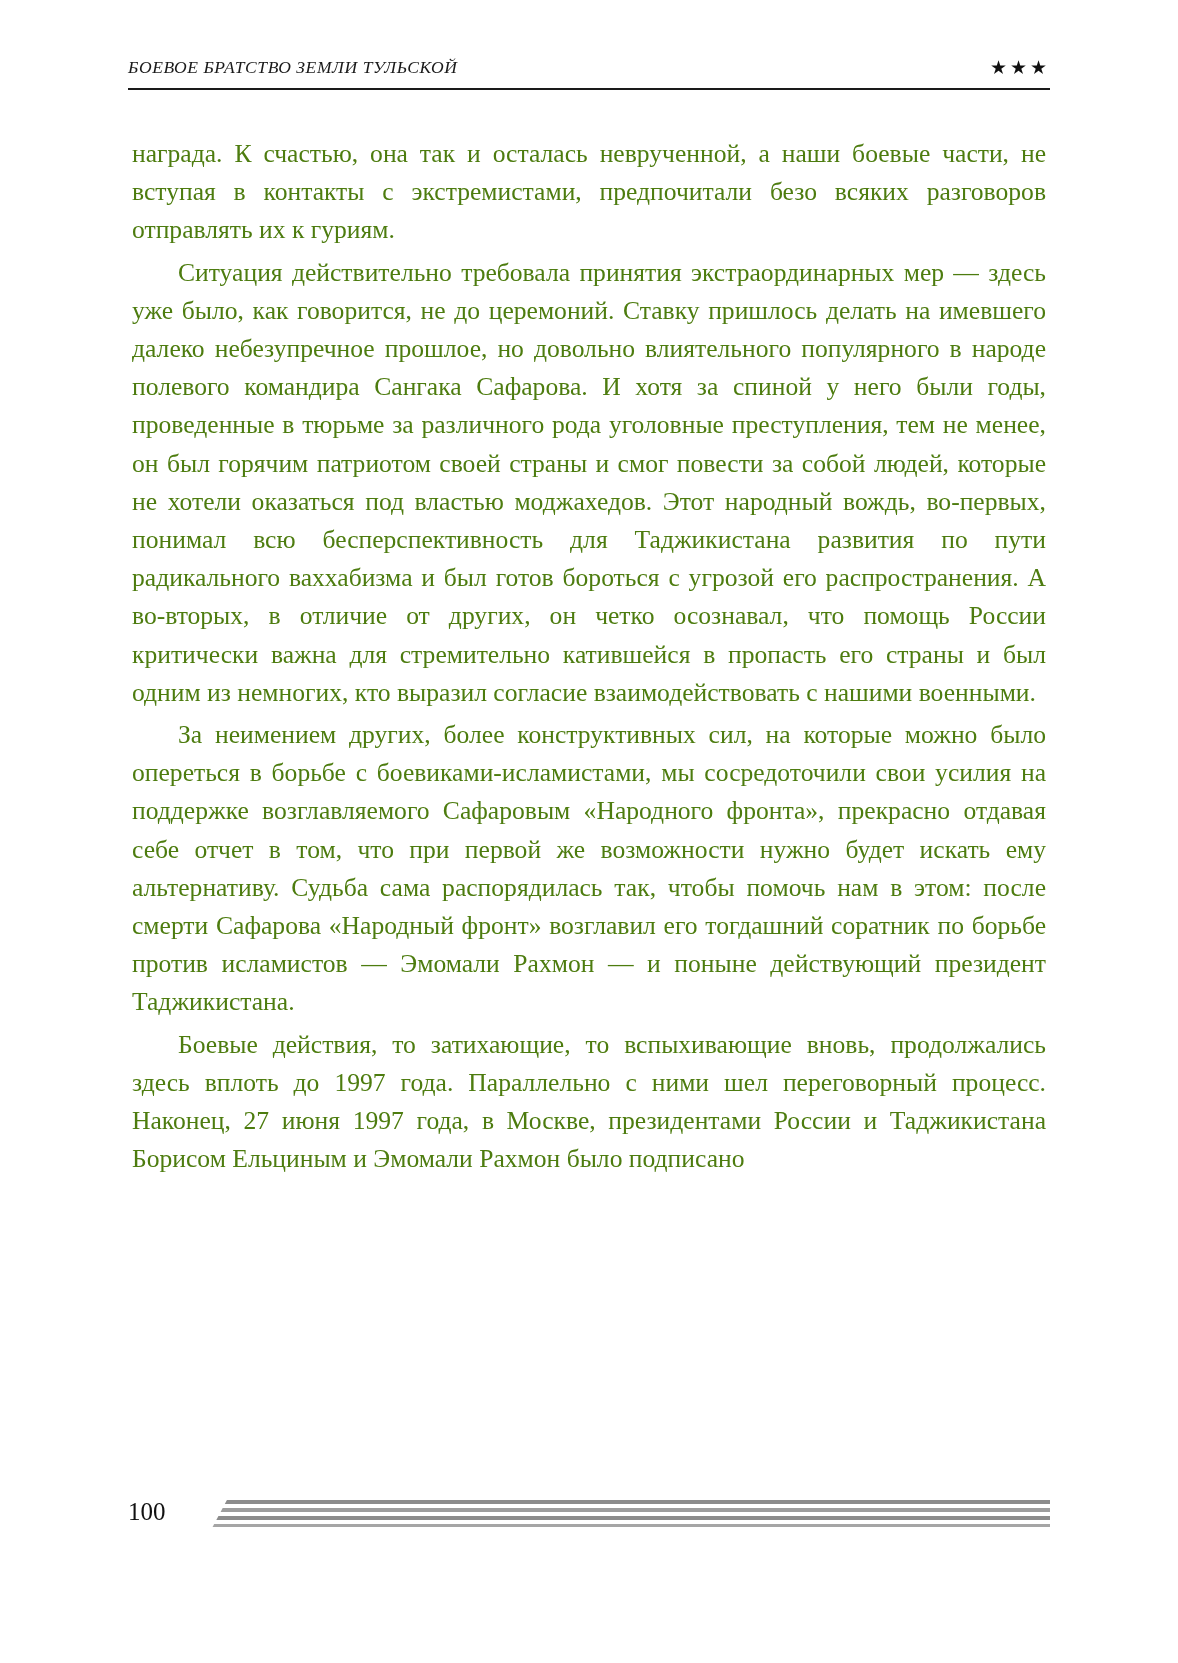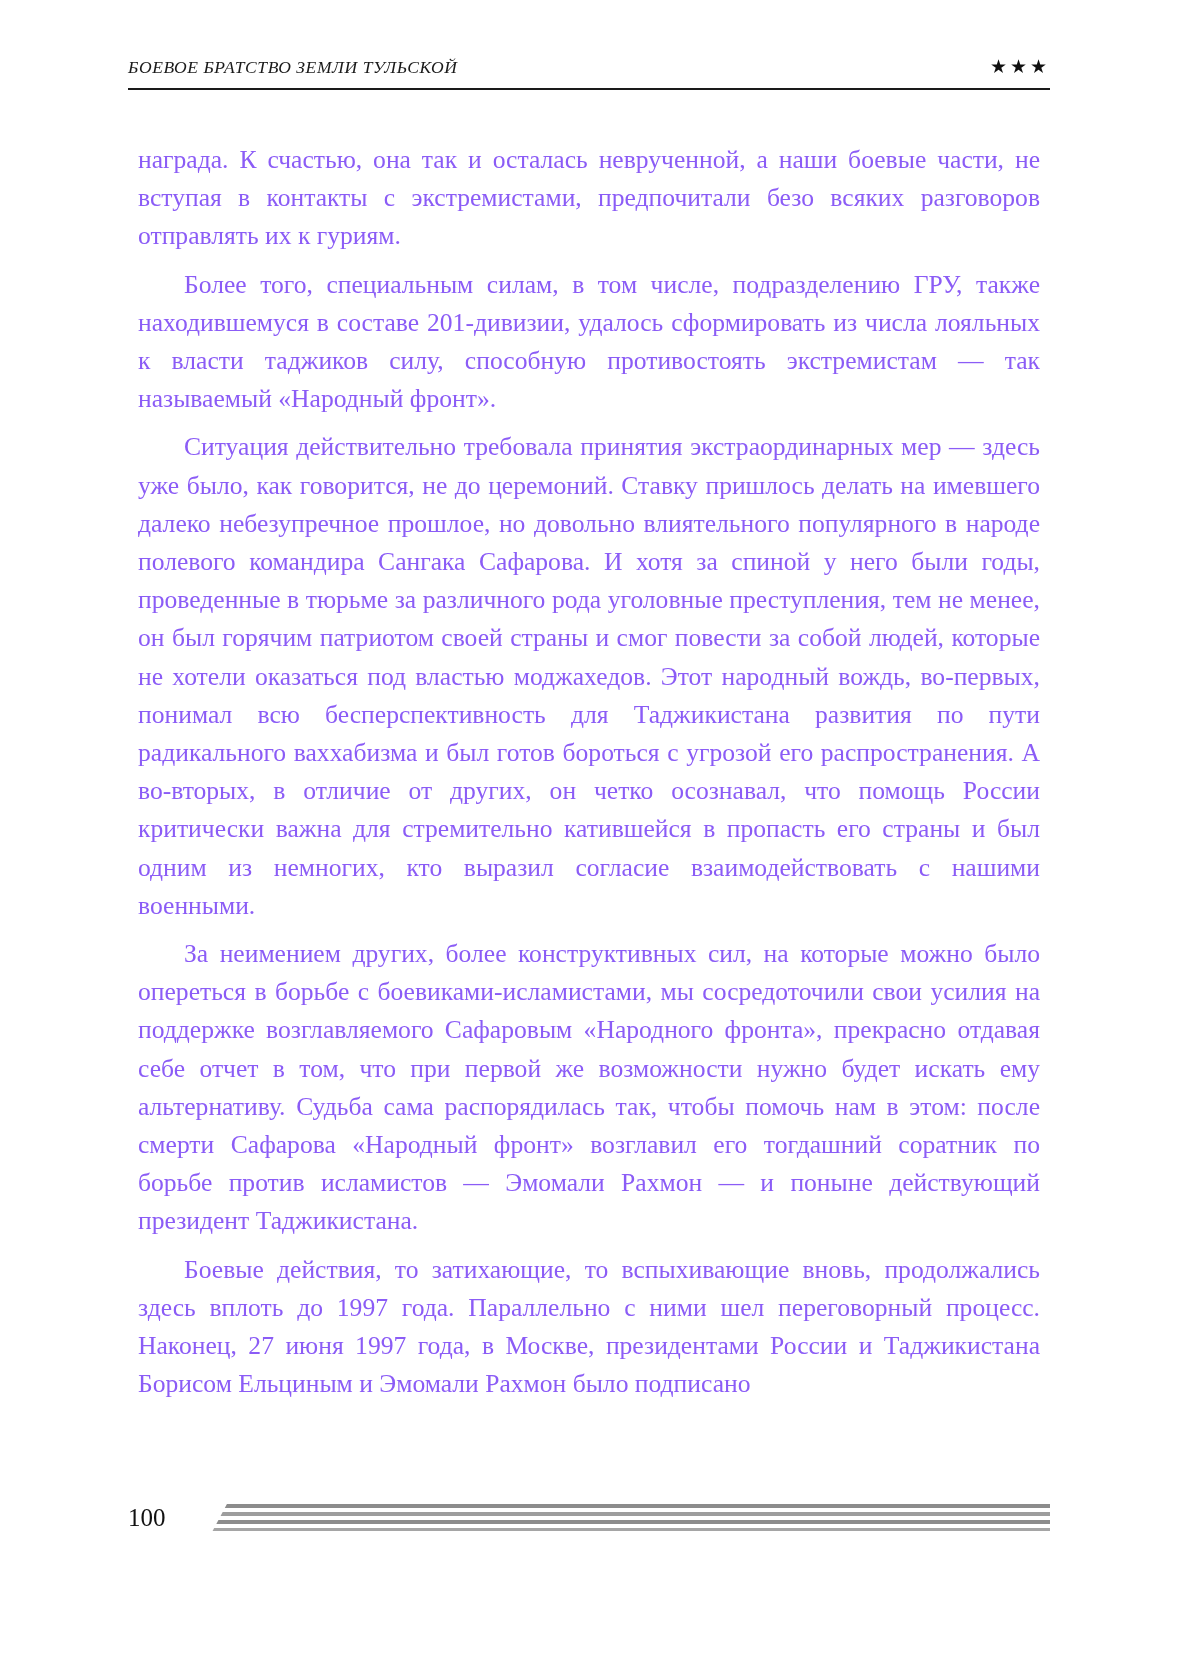--- a/index.html
+++ b/index.html
@@ -24,21 +24,21 @@
     background: #ffffff;
   }
 
   
   .header {
     position: absolute;
     left: 128px;
     top: 57px;
     width: 922px;
     display: flex;
-    align-items: flex-start;
+    align-items: center;
     justify-content: space-between;
   }
   .header-title {
     font-family: "Liberation Serif", serif;
     font-style: italic;
     font-size: 17.5px;
     letter-spacing: 0.6px;
     color: #1a1a1a;
     text-transform: uppercase;
     white-space: nowrap;
@@ -59,42 +59,42 @@
   }
 
   
   .content {
     position: absolute;
     left: 128px;
     top: 131px;
     width: 922px;
   }
   .content p {
-    margin: 10px;
+    margin: 4px;
     font-family: "Liberation Serif", serif;
     font-size: 25.6px;
     line-height: 38.2px;
     text-align: justify;
     text-indent: 46px;
-    color: #8b5cf6;
+    color: #4d7c0f;
     hyphens: manual;
   }
   .content p.no-indent {
     text-indent: 0;
   }
 
   
   .footer {
     position: absolute;
     left: 128px;
     top: 1498px;
     width: 922px;
     height: 34px;
     display: flex;
-    align-items: flex-end;
+    align-items: flex-start;
   }
   .folio {
     font-family: "Liberation Serif", serif;
     font-size: 25px;
     color: #111111;
     width: 62px;
     flex: 0 0 auto;
   }
   .footer-bars {
     flex: 1 1 auto;
@@ -130,21 +130,20 @@
 <div class="page">
 
   <div class="header">
     <div class="header-title">Боевое братство земли Тульской</div>
     <div class="header-stars">★★★</div>
   </div>
   <div class="header-rule"></div>
 
   <div class="content">
     <p class="no-indent">награда. К счастью, она так и осталась неврученной, а наши боевые части, не вступая в контакты с экстремистами, предпочитали безо всяких разговоров отправлять их к гуриям.</p>
-    <p>Более того, специальным силам, в том числе, подразделению ГРУ, также находившемуся в составе 201-дивизии, удалось сформировать из числа лояльных к власти таджиков силу, способную противостоять экстремистам — так называемый «Народный фронт».</p>
     <p>Ситуация действительно требовала принятия экстраординарных мер — здесь уже было, как говорится, не до церемоний. Ставку пришлось делать на имевшего далеко небезупречное прошлое, но довольно влиятельного популярного в народе полевого командира Сангака Сафарова. И хотя за спиной у него были годы, проведенные в тюрьме за различного рода уголовные преступления, тем не менее, он был горячим патриотом своей страны и смог повести за собой людей, которые не хотели оказаться под властью моджахедов. Этот народный вождь, во-первых, понимал всю бесперспективность для Таджикистана развития по пути радикального ваххабизма и был готов бороться с угрозой его распространения. А во-вторых, в отличие от других, он четко осознавал, что помощь России критически важна для стремительно катившейся в пропасть его страны и был одним из немногих, кто выразил согласие взаимодействовать с нашими военными.</p>
     <p>За неимением других, более конструктивных сил, на которые можно было опереться в борьбе с боевиками-исламистами, мы сосредоточили свои усилия на поддержке возглавляемого Сафаровым «Народного фронта», прекрасно отдавая себе отчет в том, что при первой же возможности нужно будет искать ему альтернативу. Судьба сама распорядилась так, чтобы помочь нам в этом: после смерти Сафарова «Народный фронт» возглавил его тогдашний соратник по борьбе против исламистов — Эмомали Рахмон — и поныне действующий президент Таджикистана.</p>
     <p>Боевые действия, то затихающие, то вспыхивающие вновь, продолжались здесь вплоть до 1997 года. Параллельно с ними шел переговорный процесс. Наконец, 27 июня 1997 года, в Москве, президентами России и Таджикистана Борисом Ельциным и Эмомали Рахмон было подписано</p>
   </div>
 
   <div class="footer">
     <div class="folio">100</div>
     <div class="footer-bars">
       <div class="bar b1"></div>
       <div class="bar b2"></div>

